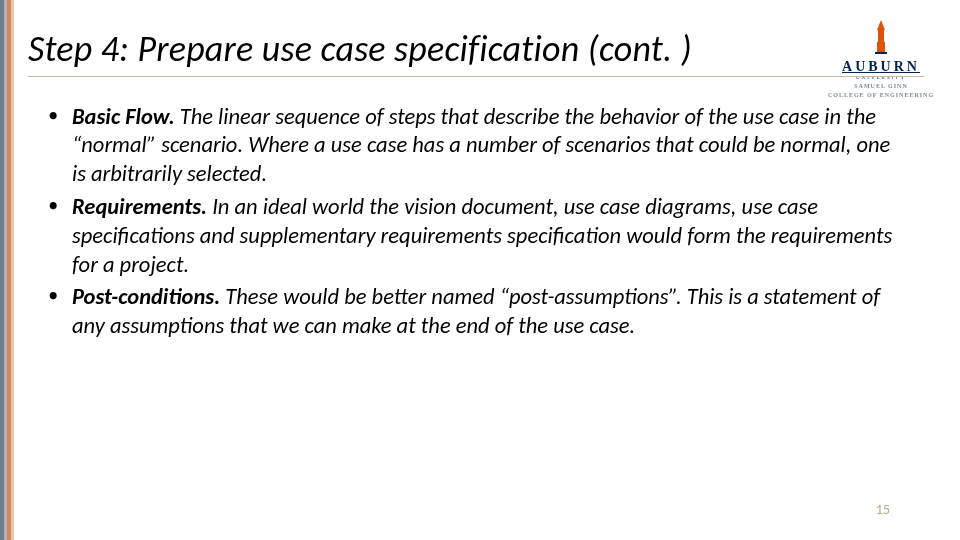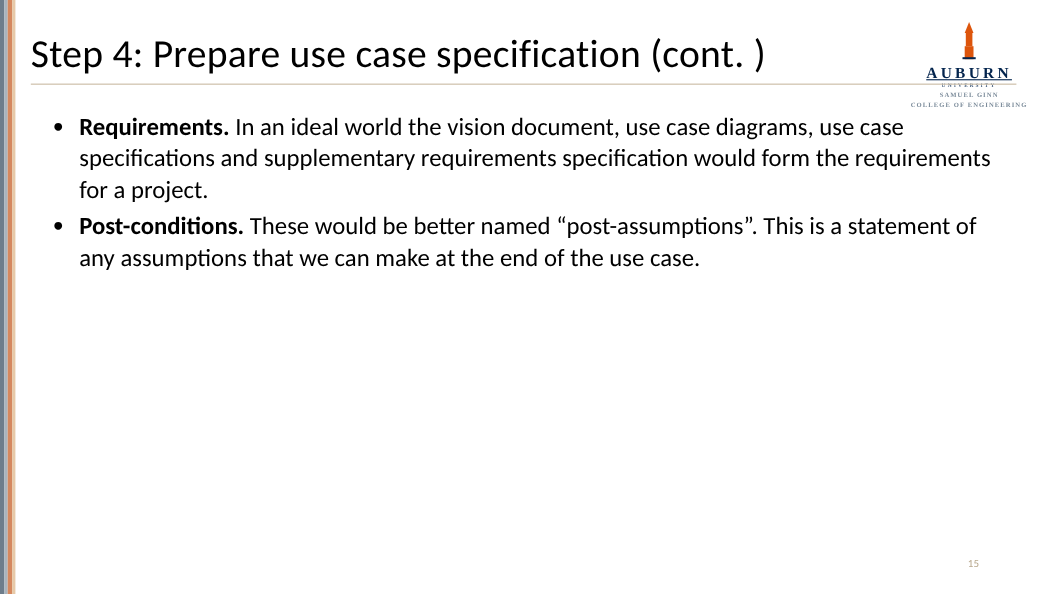--- a/index.html
+++ b/index.html
@@ -24,20 +24,21 @@
     position: absolute;
     top: 0;
     height: 540px;
   }
   .slide {
     position: absolute;
     left: 28px;
     top: 30px;
     right: 36px;
     bottom: 20px;
+    font-style: italic;
   }
   .title {
     font-size: 36px;
     font-weight: 400;
     letter-spacing: 0.2px;
     line-height: 1.1;
     margin-bottom: 6px;
   }
   .title-rule {
     border: none;
@@ -94,21 +95,21 @@
     font-size: 6px;
     letter-spacing: 1px;
     margin-top: 3px;
     color: #7a8a99;
     font-weight: 700;
   }
   .page-num {
     position: absolute;
     right: 70px;
     bottom: 22px;
-    font-size: 10px;
+    font-size: 14px;
     color: #b9aa90;
   }
 </style>
 </head>
 <body>
 
 <div class="left-stripe">
   <div class="bar" style="left:0;width:4px;background:#6e7d8b"></div>
   <div class="bar" style="left:4px;width:3px;background:#a9b4bd"></div>
   <div class="bar" style="left:7px;width:4px;background:#d5885f"></div>
@@ -129,20 +130,23 @@
   <div class="college">SAMUEL GINN</div>
   <div class="college">COLLEGE OF ENGINEERING</div>
 </div>
 
 <div class="slide">
   <div class="title">Step 4: Prepare use case specification (cont. )</div>
   <hr class="title-rule">
 
   <ul class="bullets">
     <li>
+      <span class="term">Basic Flow.</span><span> The linear sequence of steps that describe the behavior of the use case in the “normal” scenario. Where a use case has a number of scenarios that could be normal, one is arbitrarily selected.</span>
+    </li>
+    <li>
       <span class="term">Requirements.</span><span> In an ideal world the vision document, use case diagrams, use case specifications and supplementary requirements specification would form the requirements for a project.</span>
     </li>
     <li>
       <span class="term">Post-conditions.</span><span> These would be better named “post-assumptions”. This is a statement of any assumptions that we can make at the end of the use case.</span>
     </li>
   </ul>
 </div>
 
 <div class="page-num">15</div>
 

